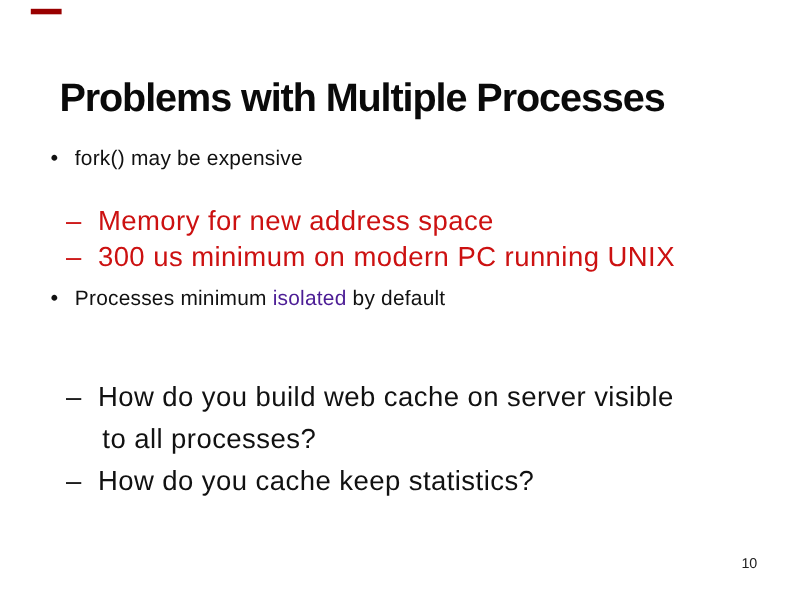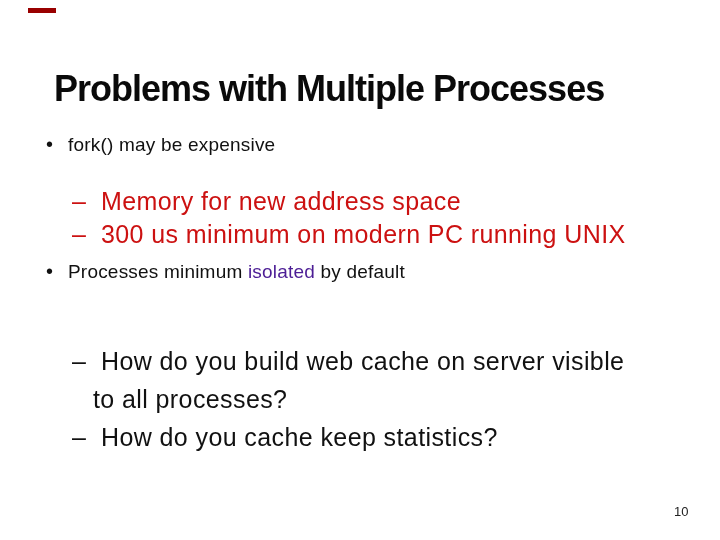--- a/index.html
+++ b/index.html
@@ -35,21 +35,21 @@
     position: absolute;
     white-space: nowrap;
     line-height: 1.15;
   }
   .main {
     left: 46px;
     font-size: 19px;
     letter-spacing: 0.2px;
   }
   .sub {
-    left: 72px;
+    left: 60px;
     font-size: 25px;
     letter-spacing: 0.4px;
   }
   .sub.cont { left: 93px; }
   .dot {
     display: inline-block;
     width: 22px;
     font-size: 105%;
   }
   .dash {

